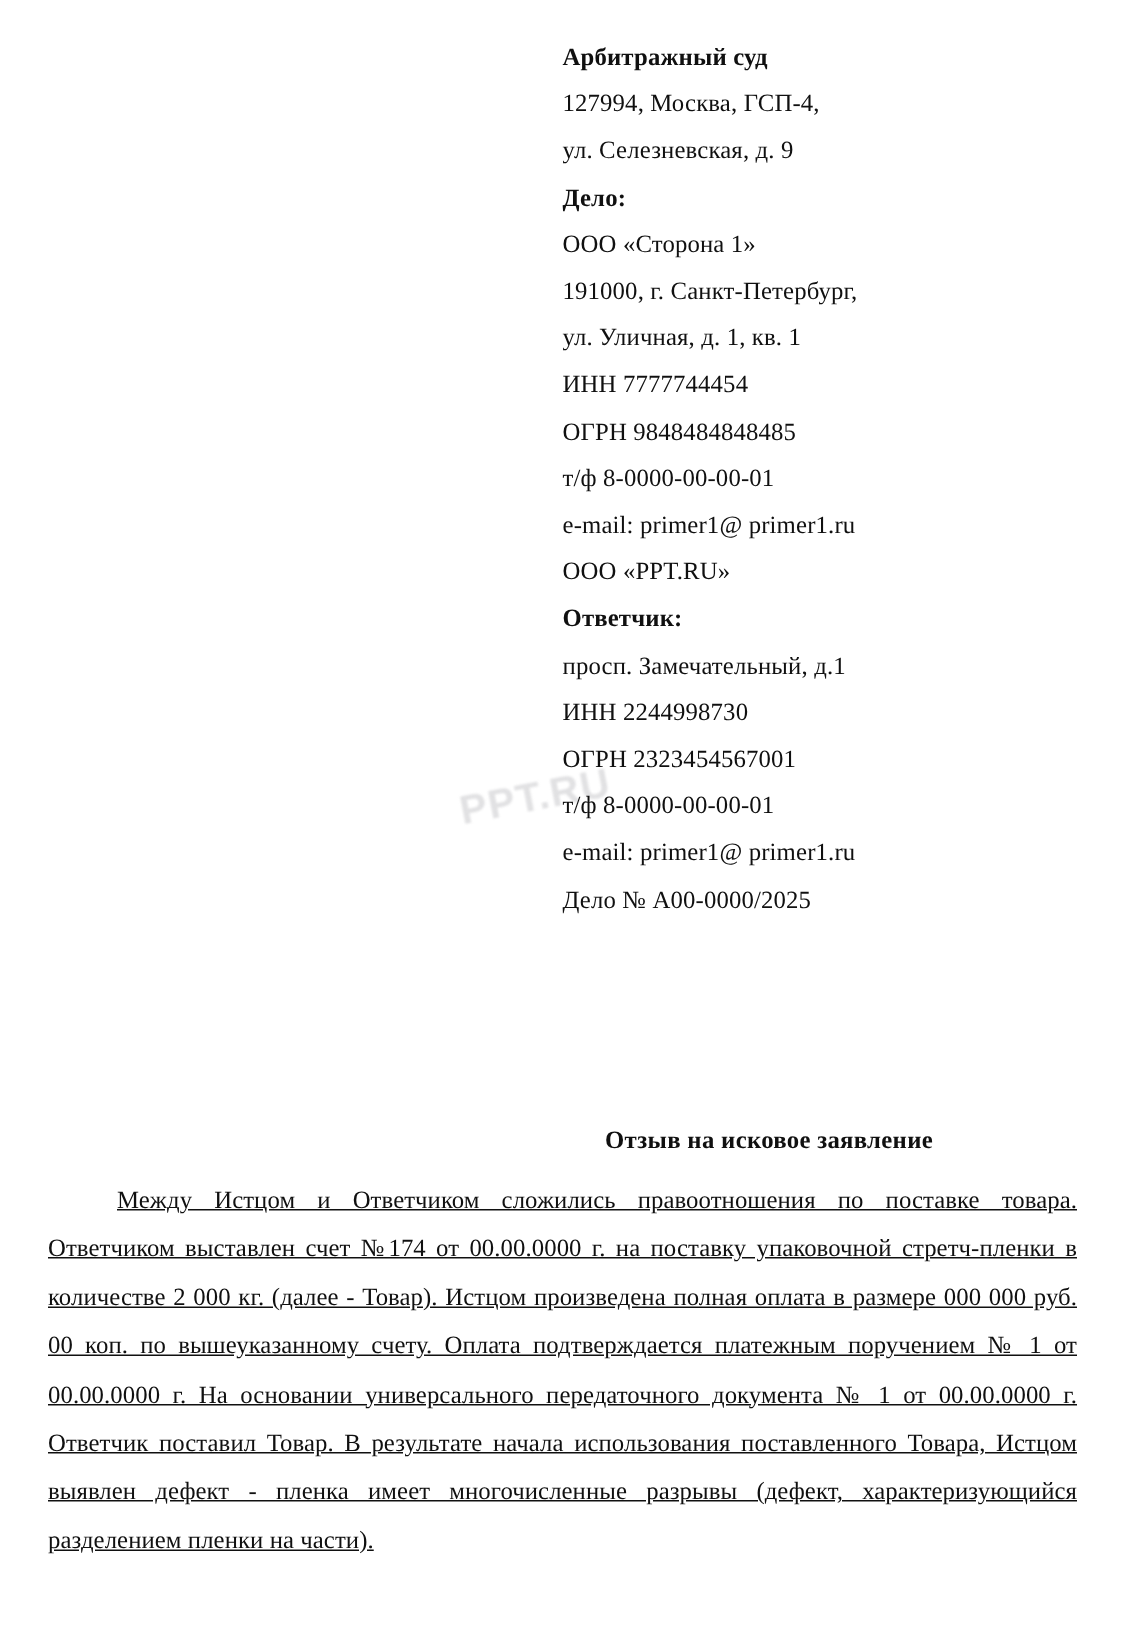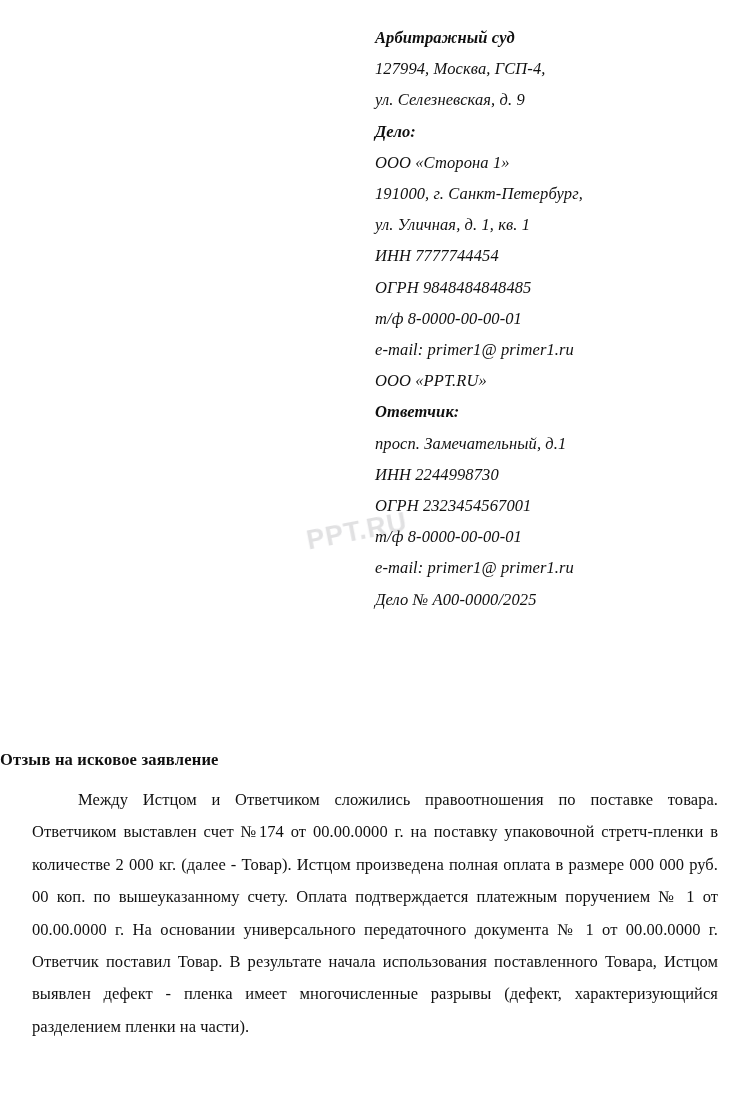--- a/index.html
+++ b/index.html
@@ -50,33 +50,32 @@
     left: 375px;
     top: 22px;
     width: 330px;
     z-index: 2;
   }
   .addr-line {
     font-size: 16.5px;
     line-height: 31.2px;
     white-space: nowrap;
     letter-spacing: .1px;
-    font-style: italic;
   }
   .addr-line.bold {
     font-weight: 700;
   }
 
   
   .doc-title {
     position: absolute;
     left: 0;
     top: 750px;
     width: 750px;
-    text-align: left;
+    text-align: right;
     padding-right: 128px;
     box-sizing: border-box;
     font-size: 16.5px;
     font-weight: 700;
     letter-spacing: .2px;
     z-index: 2;
   }
 
   
   .body-block {
@@ -87,20 +86,21 @@
     z-index: 2;
   }
   .body-par {
     font-size: 16.5px;
     line-height: 32.4px;
     text-align: justify;
     text-indent: 46px;
     margin: 0;
     hyphens: none;
     letter-spacing: .05px;
+    text-decoration: underline;
   }
 </style>
 </head>
 <body>
 
 <div class="page">
 
   <div class="watermark">PPT.RU</div>
 
   <div class="addressee-block">

